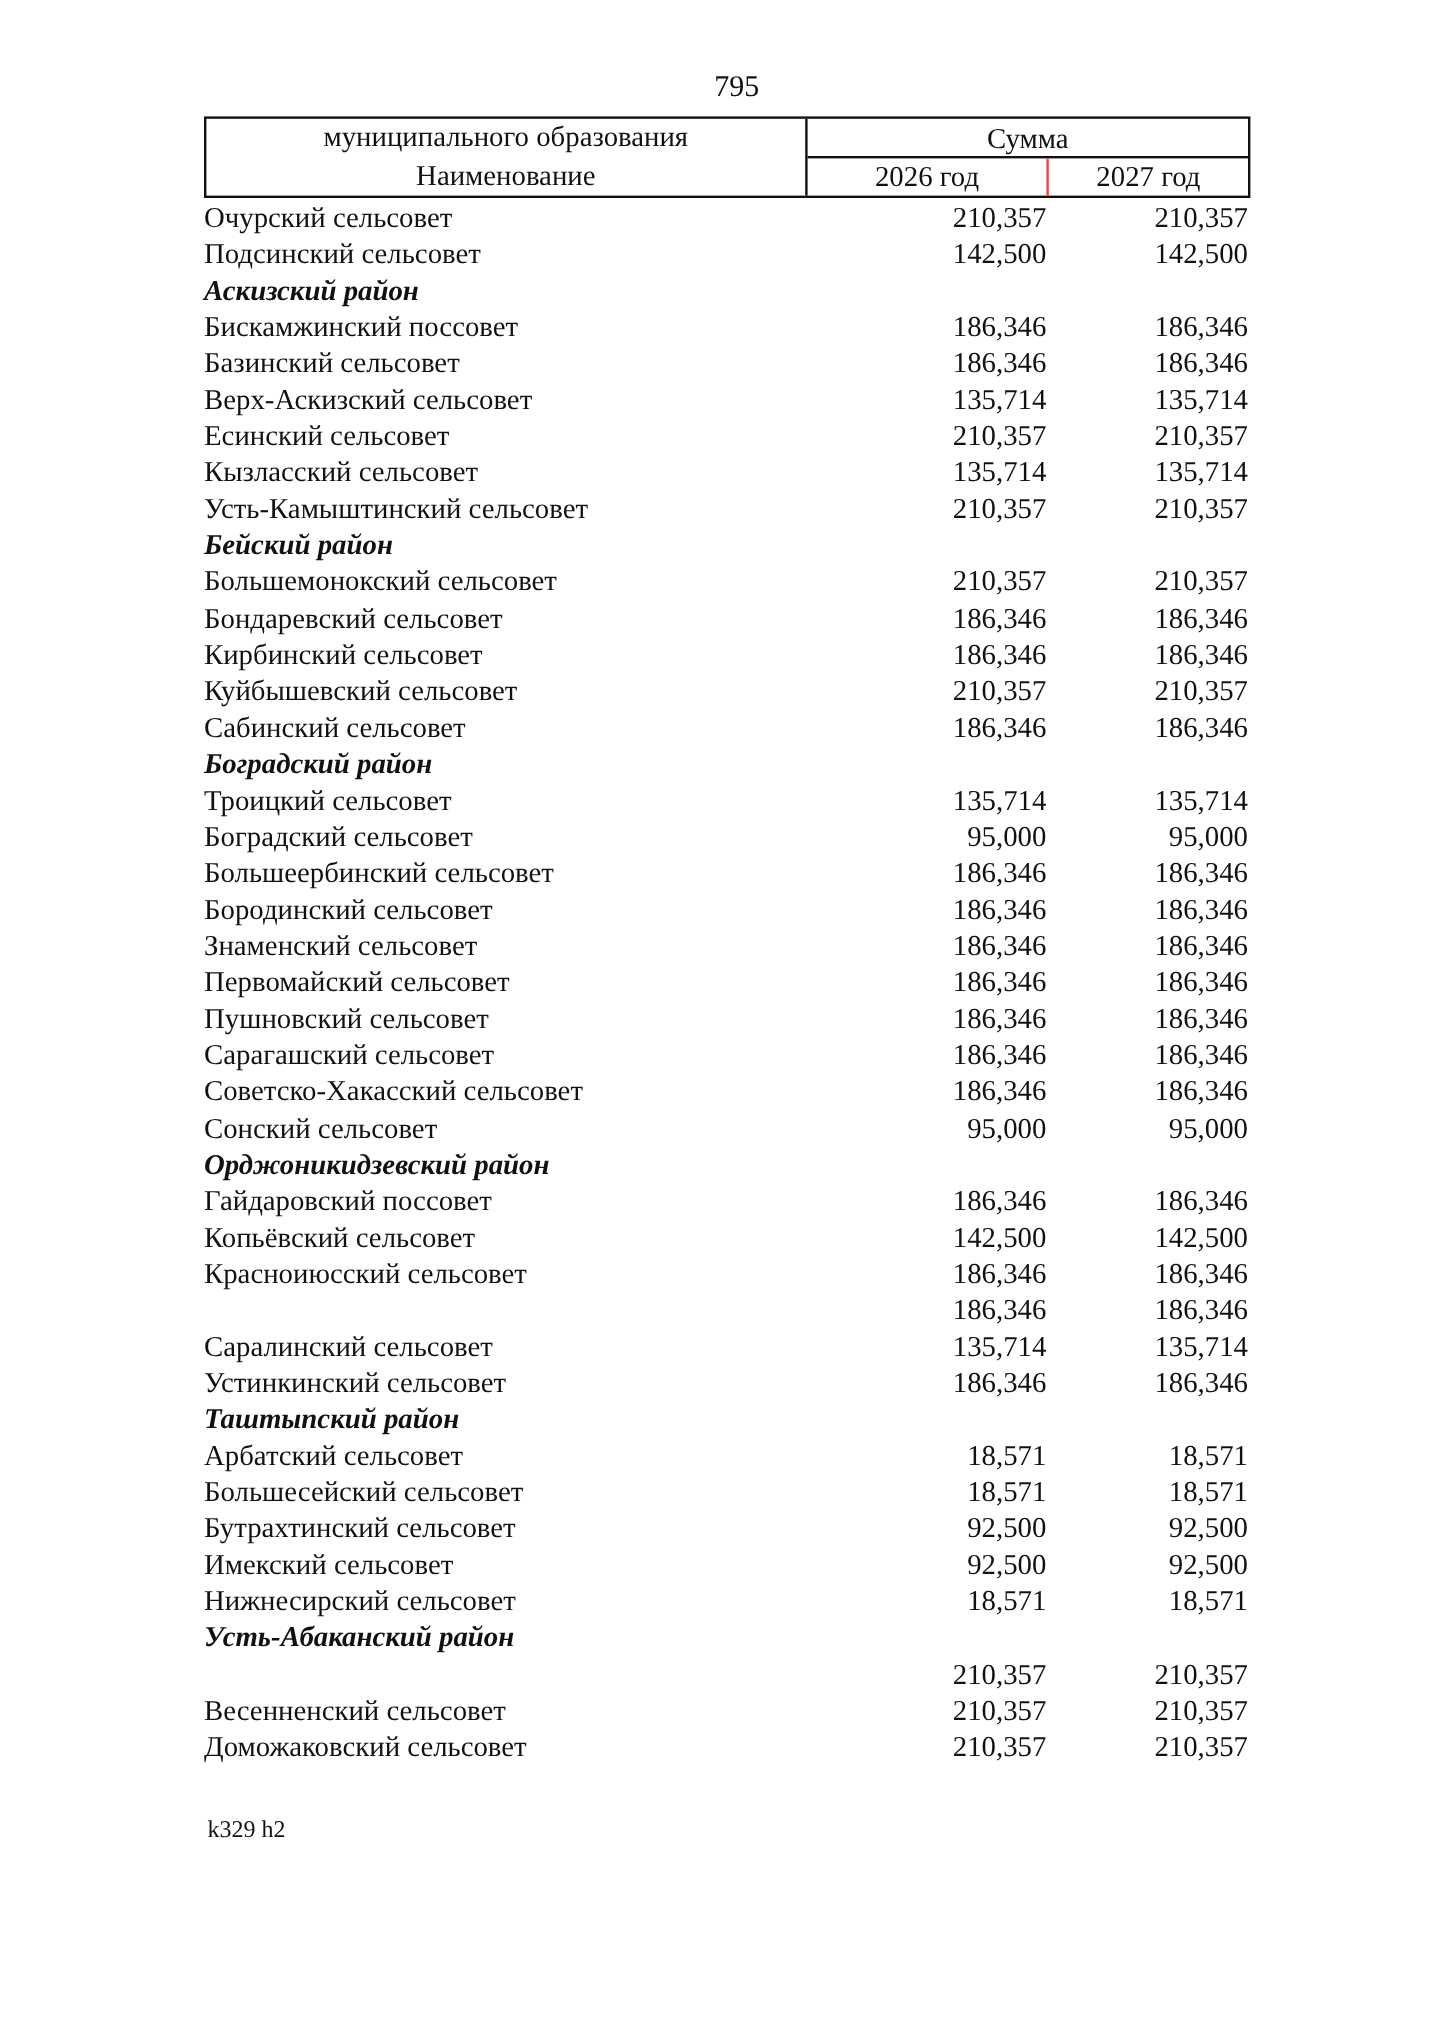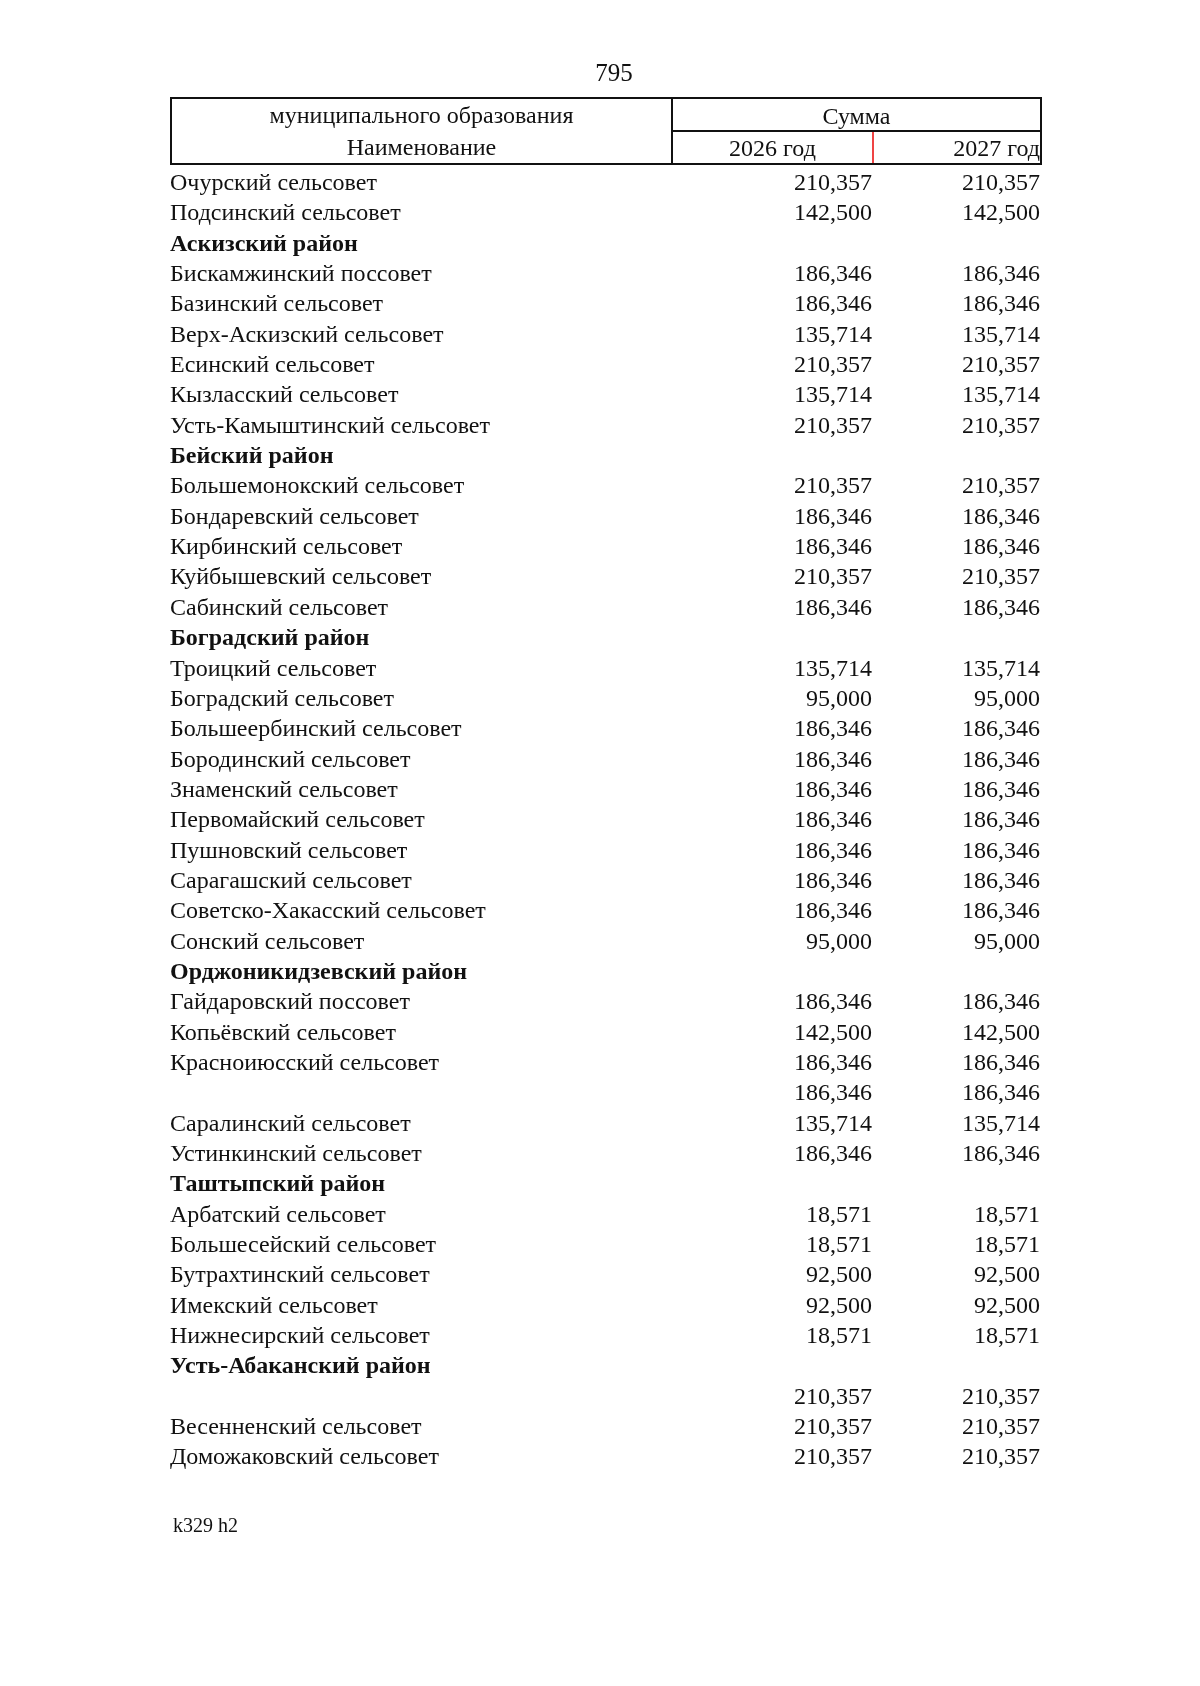--- a/index.html
+++ b/index.html
@@ -67,21 +67,21 @@
       box-sizing: border-box;
       text-align: center;
       line-height: 33px;
     }
     .hdr-y2 {
       position: absolute;
       left: 702px;
       top: 33px;
       right: 0;
       bottom: 0;
-      text-align: right;
+      text-align: center;
       line-height: 33px;
     }
     .rows {
       position: absolute;
       left: 168px;
       top: 167px;
       width: 876px;
     }
     .row {
       position: relative;
@@ -90,20 +90,21 @@
       line-height: 30px;
       white-space: nowrap;
     }
     .row .name {
       position: absolute;
       left: 2px;
       top: 0;
     }
     .row.district .name {
       font-weight: bold;
+      font-style: italic;
     }
     .row .v1 {
       position: absolute;
       right: 172px;
       top: 0;
       text-align: right;
     }
     .row .v2 {
       position: absolute;
       right: 4px;

